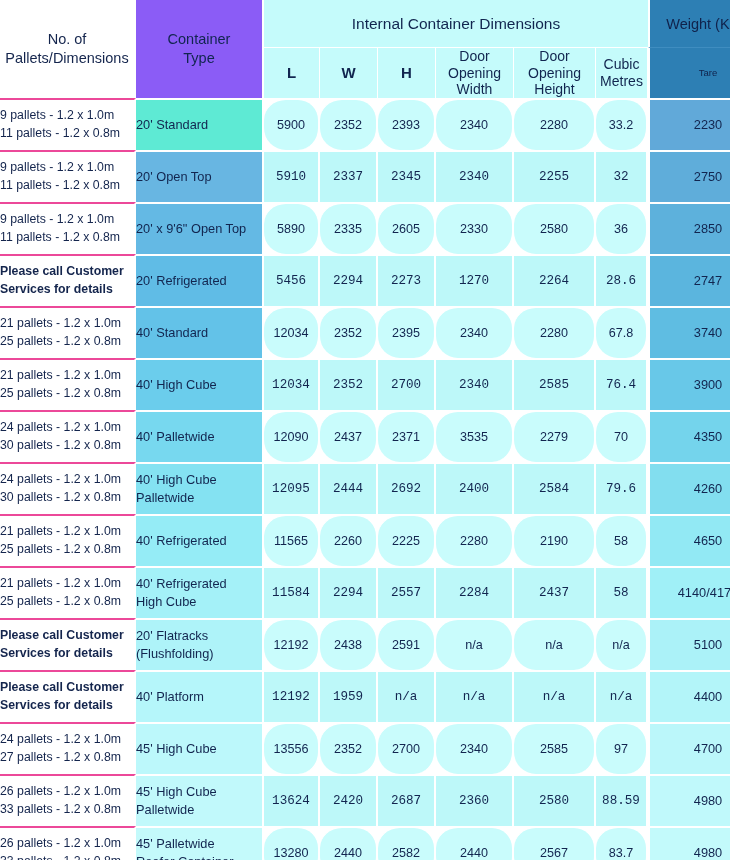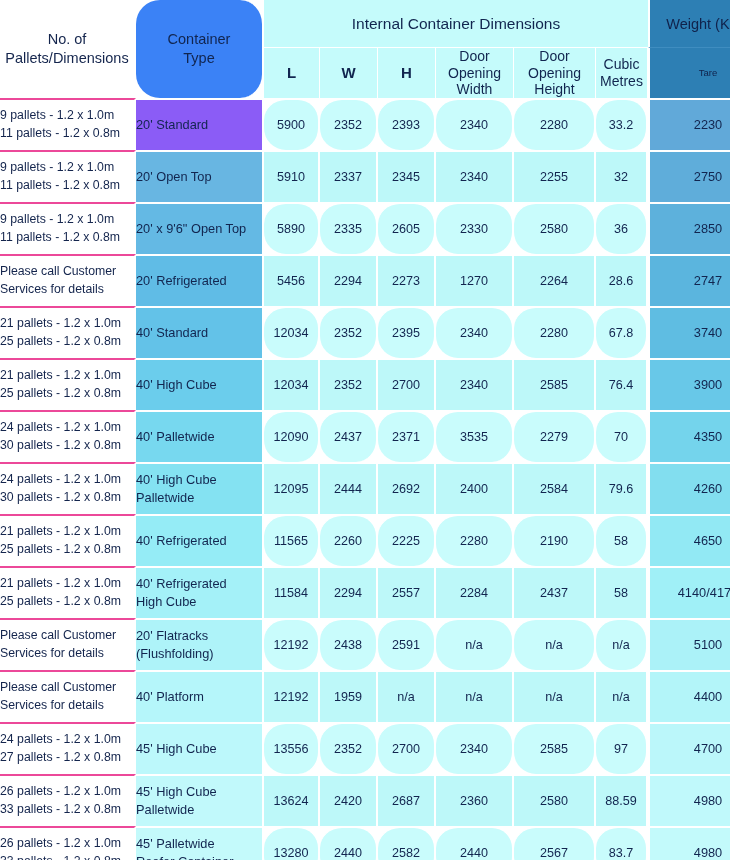--- a/index.html
+++ b/index.html
@@ -38,28 +38,27 @@
   .hd-pallets {
     background: #ffffff;
     color: #14254d;
     text-align: center;
     font-size: 14.5px;
     line-height: 1.32;
     height: 60px;
     border-right: 2px solid #ffffff;
   }
   .hd-ctype {
-    background: #3b82f6;
+    background: #8b5cf6;
     color: #11254f;
     text-align: center;
     font-size: 14.5px;
     line-height: 1.32;
     height: 60px;
     border-right: 2px solid #ffffff;
-    border-radius: 24px;
   }
   .hd-internal {
     background: #c5fbfb;
     color: #11254f;
     text-align: center;
     font-size: 15.5px;
     height: 48px;
     border-bottom: 1px solid #ffffff;
   }
   .hd-weight {
@@ -101,21 +100,21 @@
   td.c-pallets {
     background: #ffffff;
     color: #14254d;
     font-size: 12.3px;
     line-height: 1.45;
     padding-left: 9px;
     text-align: left;
     border-top: 2px solid #ec4899;
     border-right: 2px solid #ffffff;
   }
-  td.c-pallets.note { font-weight: normal; }
+  td.c-pallets.note { font-weight: bold; }
 
   td.c-type {
     color: #12254f;
     font-size: 12.8px;
     line-height: 1.38;
     padding-left: 10px;
     text-align: left;
     border-top: 2px solid #ffffff;
     border-right: 2px solid #ffffff;
   }
@@ -128,39 +127,39 @@
   }
   td.c-weight {
     color: #12254f;
     font-size: 12.8px;
     text-align: center;
     border-top: 2px solid #ffffff;
     border-left: 2px solid #ffffff;
   }
 
   
-  .ct0  { background: #8b5cf6; }
+  .ct0  { background: #5eead4; }
   .ct1  { background: #68b6e2; }
   .ct2  { background: #64b9e4; }
   .ct3  { background: #60bce6; }
   .ct4  { background: #63c2e8; }
   .ct5  { background: #6bcdec; }
   .ct6  { background: #77d8ef; }
   .ct7  { background: #84e2f2; }
   .ct8  { background: #95ecf6; }
   .ct9  { background: #a4f1f8; }
   .ct10 { background: #aef3f9; }
   .ct11 { background: #b5f6fa; }
   .ct12 { background: #bcf8fb; }
   .ct13 { background: #c1f9fb; }
   .ct14 { background: #c4fafb; }
 
   
   .nA { background: #c9fcfc; border-radius: 22px; }
-  .nB { background: #bdf8f9; }
+  .nB { background: #bdf8f9; font-family: Liberation Mono, monospace; }
 
   
   .wt0  { background: #61a9d9; }
   .wt1  { background: #5fadda; }
   .wt2  { background: #5db1dc; }
   .wt3  { background: #5bb5de; }
   .wt4  { background: #5fbde2; }
   .wt5  { background: #68c8e8; }
   .wt6  { background: #74d4ec; }
   .wt7  { background: #82deef; }

